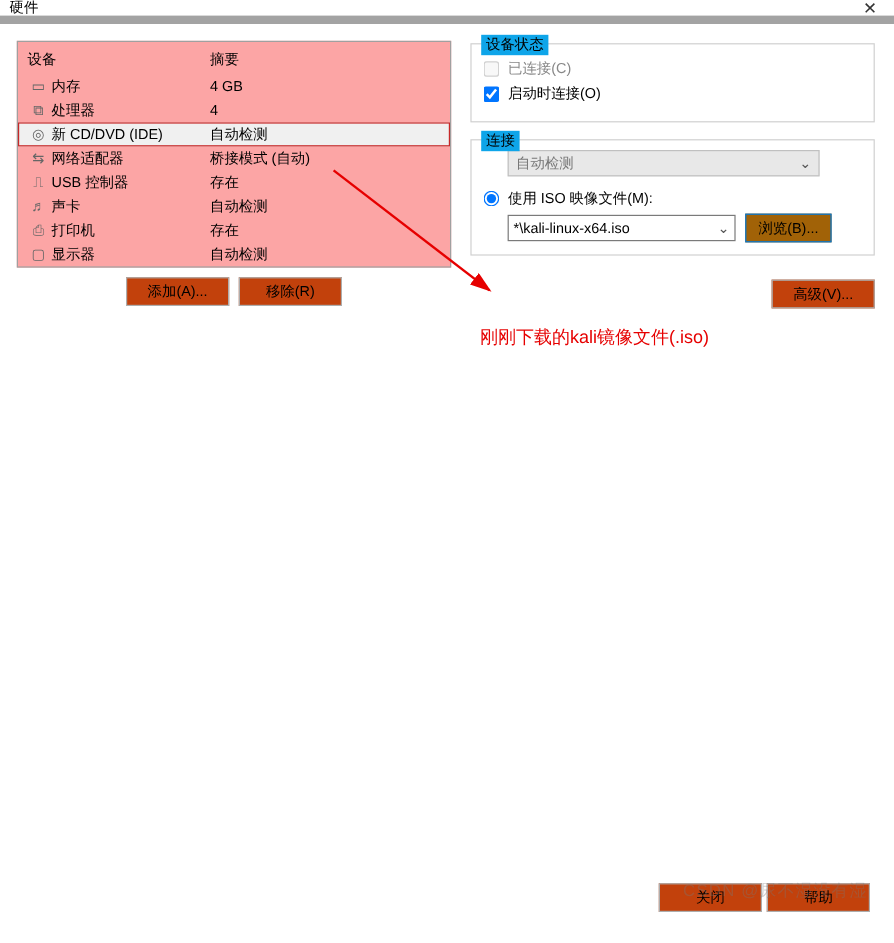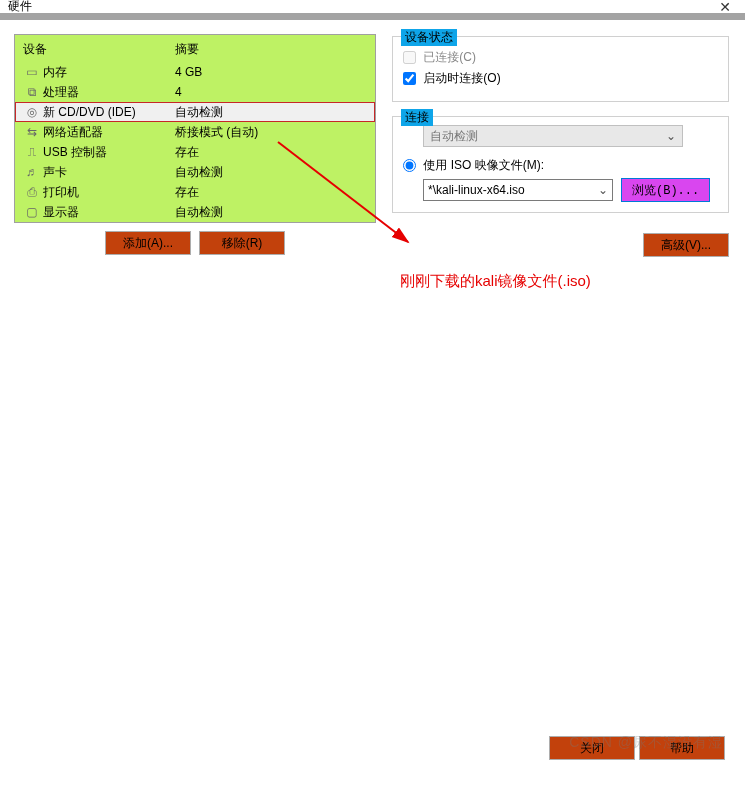--- a/index.html
+++ b/index.html
@@ -2,21 +2,21 @@
 <html><head>
 <meta charset="utf-8">
 <style>
 * { box-sizing: border-box; font-family: "Microsoft YaHei", "Segoe UI", Tahoma, sans-serif; }
 body { margin: 0; background: #fff; width: 745px; height: 786px; position: relative; overflow: hidden; }
 .titlebar { height: 20px; display: flex; align-items: center; padding: 0 8px; font-size: 12px; border-bottom: 7px solid #a3a3a3; }
 .titlebar .spacer { flex: 1; }
 .close-x { width: 40px; height: 30px; display: flex; align-items: center; justify-content: center; font-size: 14px; color: #333; margin-right: -8px; }
 .content { position: relative; padding: 14px; height: 756px; }
 .cols { display: flex; gap: 14px; height: 660px; }
-.leftbox { width: 362px; border: 1px solid #a0a0a0; background: #bef264; display: flex; flex-direction: column; }
+.leftbox { width: 362px; border: 1px solid #a0a0a0; background: #fca5a5; display: flex; flex-direction: column; }
 .header-row { display: flex; font-size: 12px; padding: 6px 8px 4px; color: #000; }
 .header-row .c1 { width: 152px; }
 .device-list { flex: 1; overflow: auto; }
 .row { display: flex; align-items: center; padding: 2px 8px; font-size: 12px; height: 20px; }
 .row .ic { width: 18px; display:flex; align-items:center; justify-content:center; color:#666; }
 .row .nm { width: 134px; padding-left: 2px; }
 .row.sel { background: #f0f0f0; outline: 1px solid #c62828; outline-offset: -1px; }
 .btnrow-left { display: flex; justify-content: center; gap: 8px; padding: 8px 0 0; }
 .winbtn { min-width: 86px; height: 24px; border: 1px solid #adadad; background: #c2410c; font-size: 12px; padding: 0 10px; cursor: default; }
 .rightpane { flex: 1; font-size: 12px; position: relative; }
@@ -24,21 +24,21 @@
 .group-title { position: absolute; top: -8px; left: 8px; background: #0ea5e9; padding: 0 4px; font-size: 12px; }
 .chk-line { margin: 4px 0; }
 .radio-line { margin: 6px 0 4px; }
 .indent { margin-left: 20px; }
 .combo { width: 260px; height: 22px; border: 1px solid #c0c0c0; background: #e8e8e8; color: #777; display: inline-flex; align-items: center; padding: 0 6px; font-size: 12px; justify-content: space-between; }
 .combo .arrow { color: #555; }
 .iso-row { display:flex; align-items:center; gap:8px; margin-top:4px;}
 .iso-input { width: 190px; height: 22px; border: 1px solid #7a7a7a; background:#fff; display:inline-flex; align-items:center; padding:0 4px; font-size:12px; justify-content:space-between; }
 .iso-input .arrow { color:#555; }
 .winbtn.small { min-width: 70px; }
-.winbtn.hl { border-color:#0078d7; background:#d946ef;font-family:Liberation Mono, monospace;}
+.winbtn.hl { border-color:#0078d7; background:#a16207;}
 .adv-row { display:flex; justify-content:flex-end; margin-top:20px; padding-right:2px;}
 .footer { position:absolute; right:20px; bottom:16px; display:flex; gap:4px;}
 .annotation { position:absolute; left:400px; top:252px; color:#e60000; font-size:15px; font-weight:400;}
 .arrow-svg { position:absolute; left:258px; top:94px; pointer-events:none;}
 .watermark { position:absolute; right:22px; bottom:24px; color:rgba(120,120,120,0.35); font-size:14px; letter-spacing:1px;text-align:center;}
 .disabled-text { color:#888; }
 input[type=checkbox], input[type=radio]{ margin:0 4px 0 0; vertical-align:middle;}
 </style>
 </head>
 <body>

